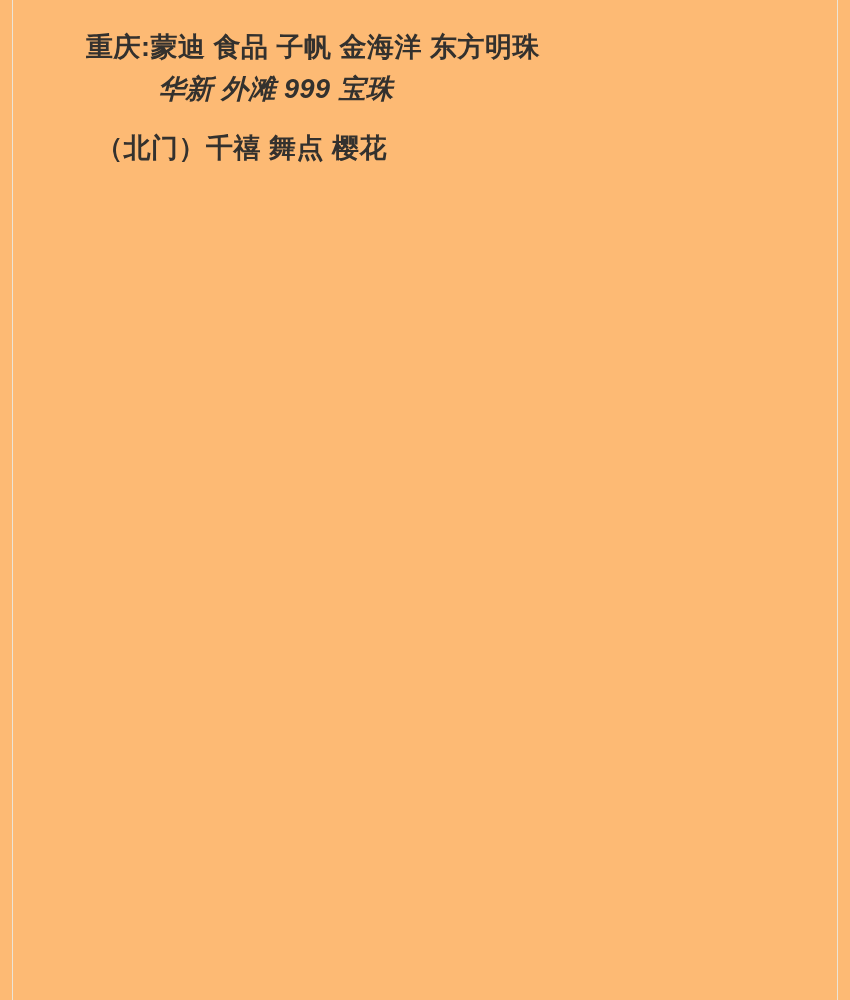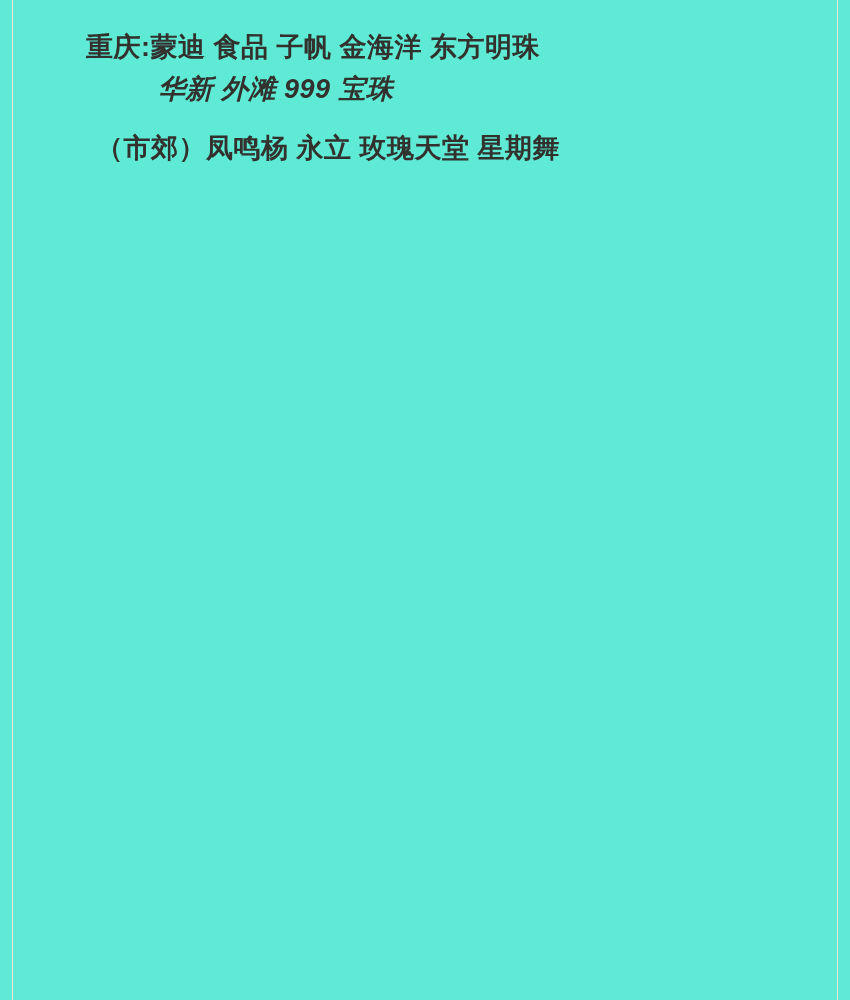--- a/index.html
+++ b/index.html
@@ -10,21 +10,21 @@
     width: 850px;
     height: 1000px;
     background: #fbf8f2;
     font-family: "Liberation Sans", "DejaVu Sans", sans-serif;
     overflow: hidden;
   }
   .page {
     position: relative;
     width: 850px;
     height: 1000px;
-    background: #5eead4;
+    background: #fdba74;
     box-sizing: border-box;
   }
   
   .edge-rule {
     position: absolute;
     top: 0;
     bottom: 0;
     width: 1px;
     background: #ece4d6;
   }
@@ -55,15 +55,15 @@
 </head>
 <body>
 
 <div class="page">
   <div class="edge-rule left"></div>
   <div class="edge-rule right"></div>
 
   <div class="content">
     <p class="line tight">重庆:蒙迪 食品 子帆 金海洋 东方明珠</p>
     <p class="line indent-1">华新 外滩 999 宝珠</p>
-    <p class="line indent-3">（市郊）凤鸣杨 永立 玫瑰天堂 星期舞</p>
+    <p class="line indent-3">（北门）千禧 舞点 樱花</p>
   </div>
 </div>
 
 </body></html>

